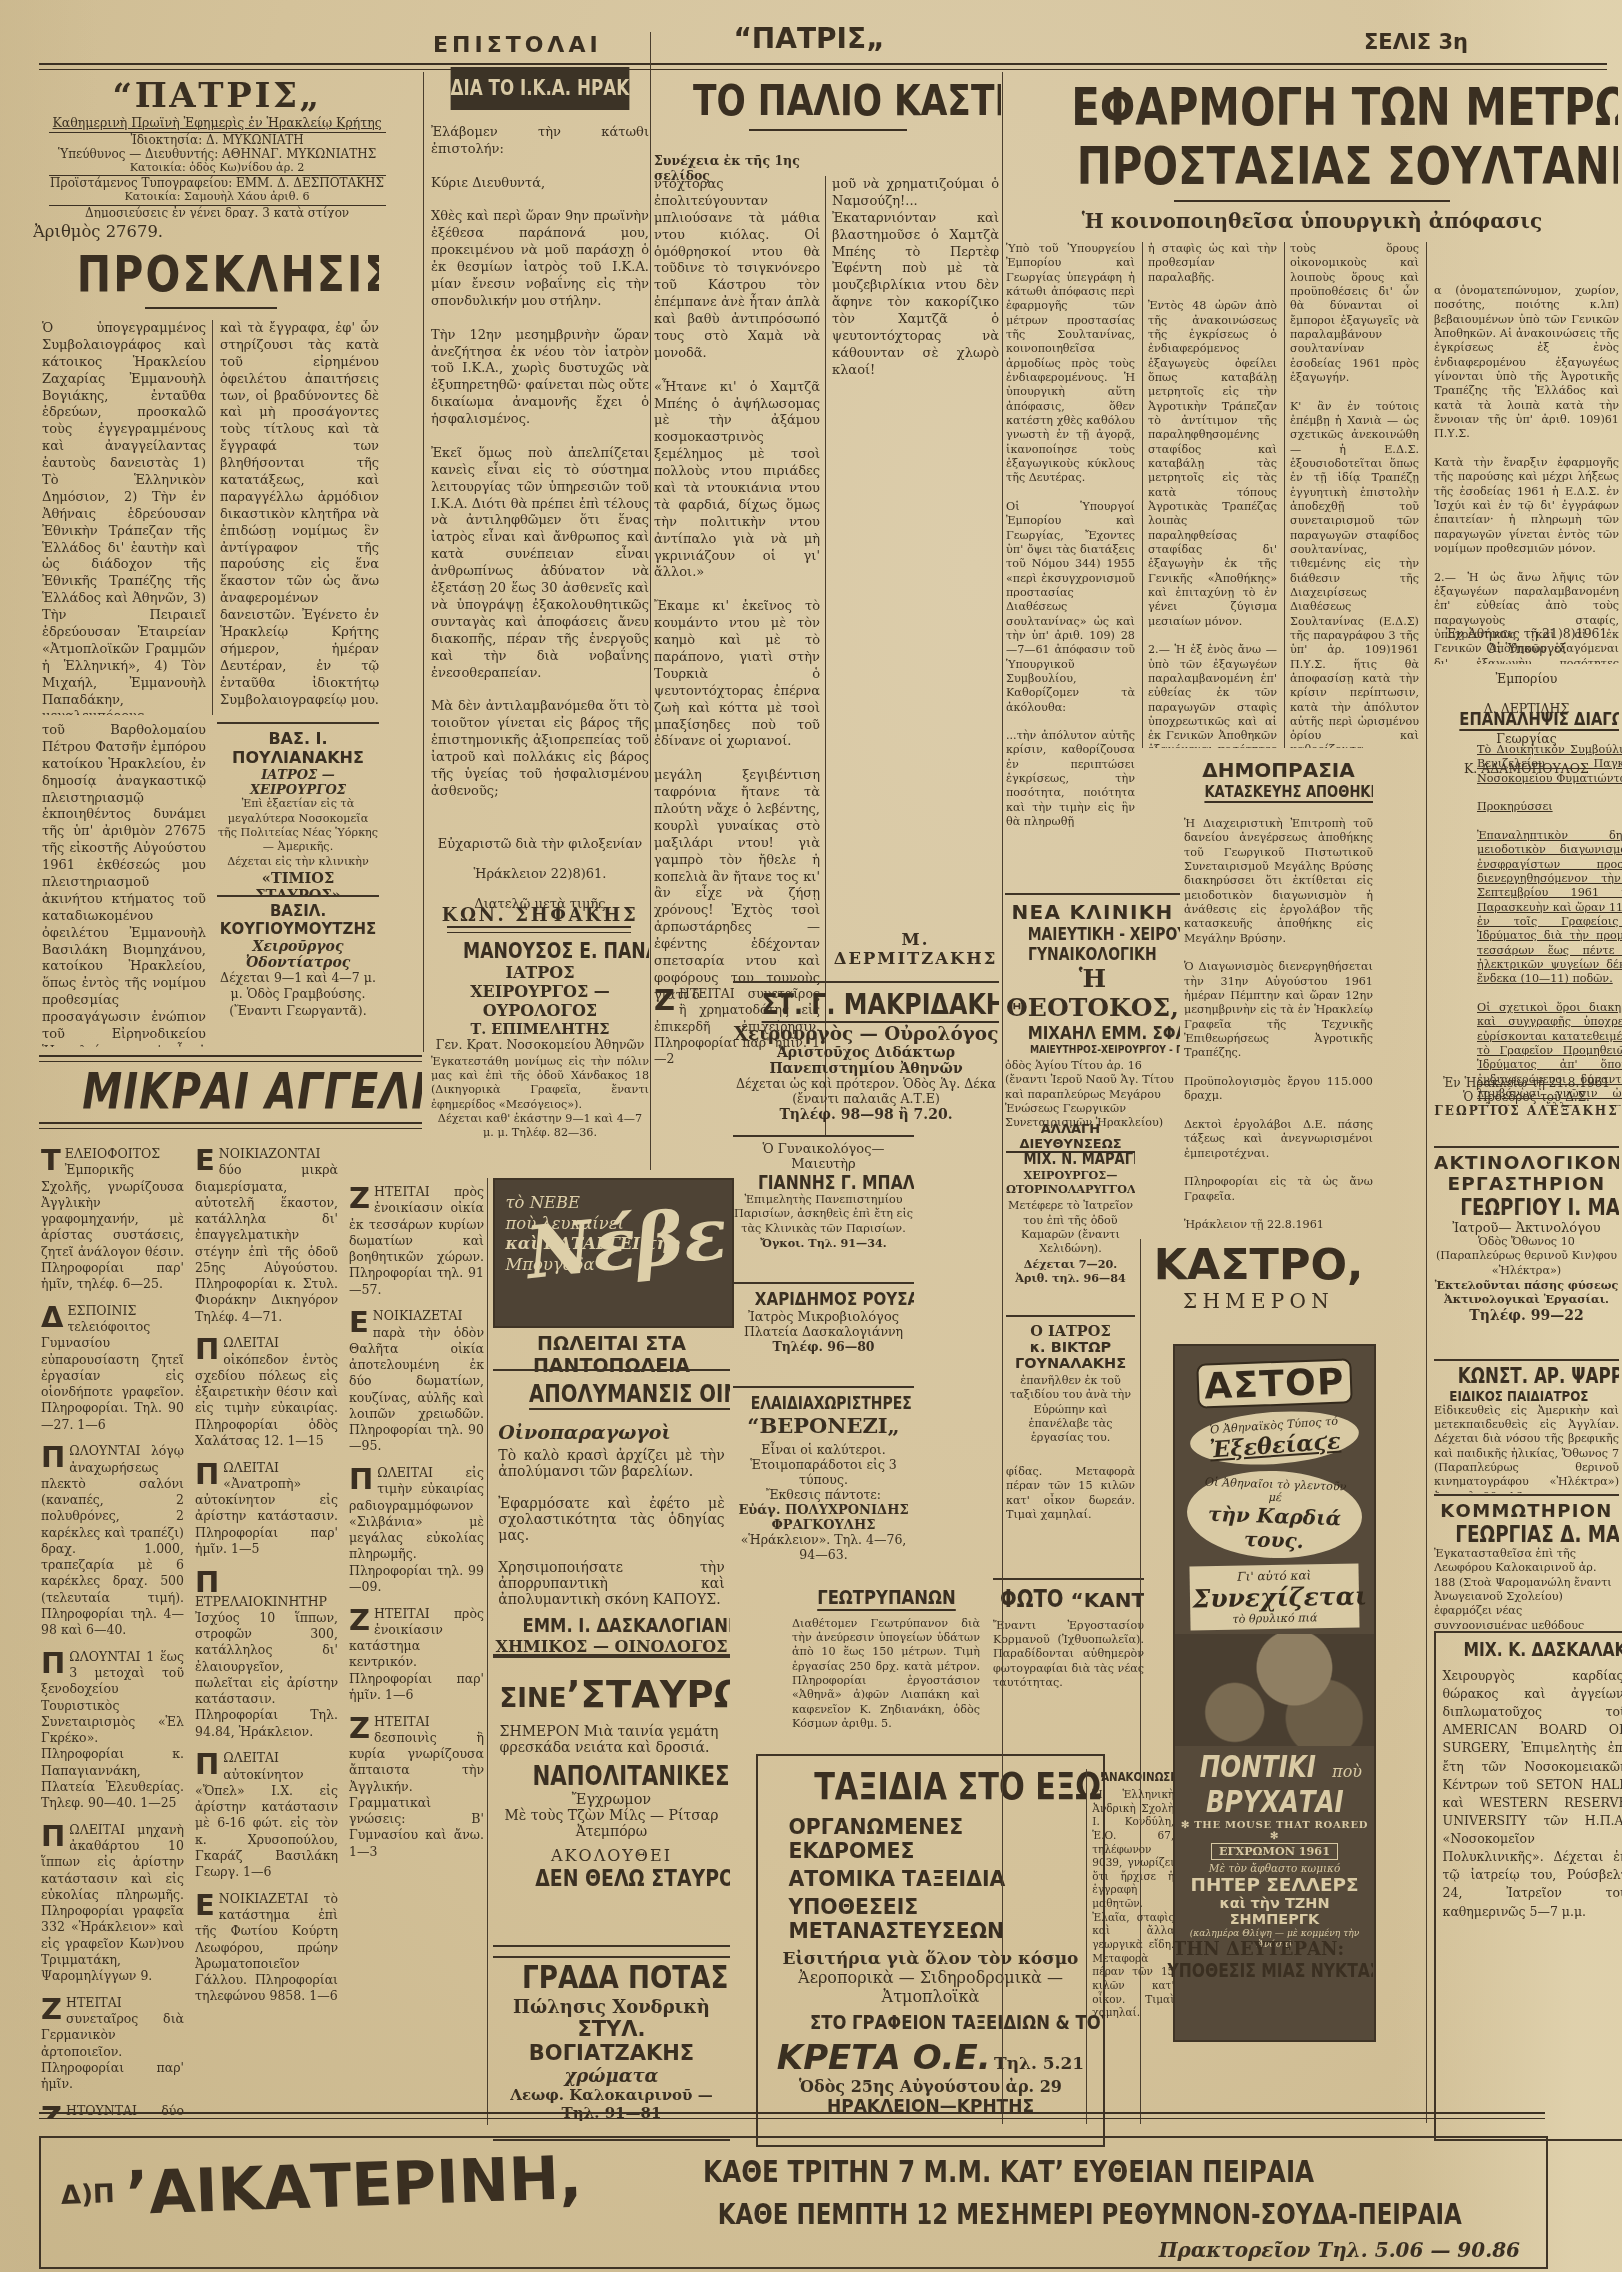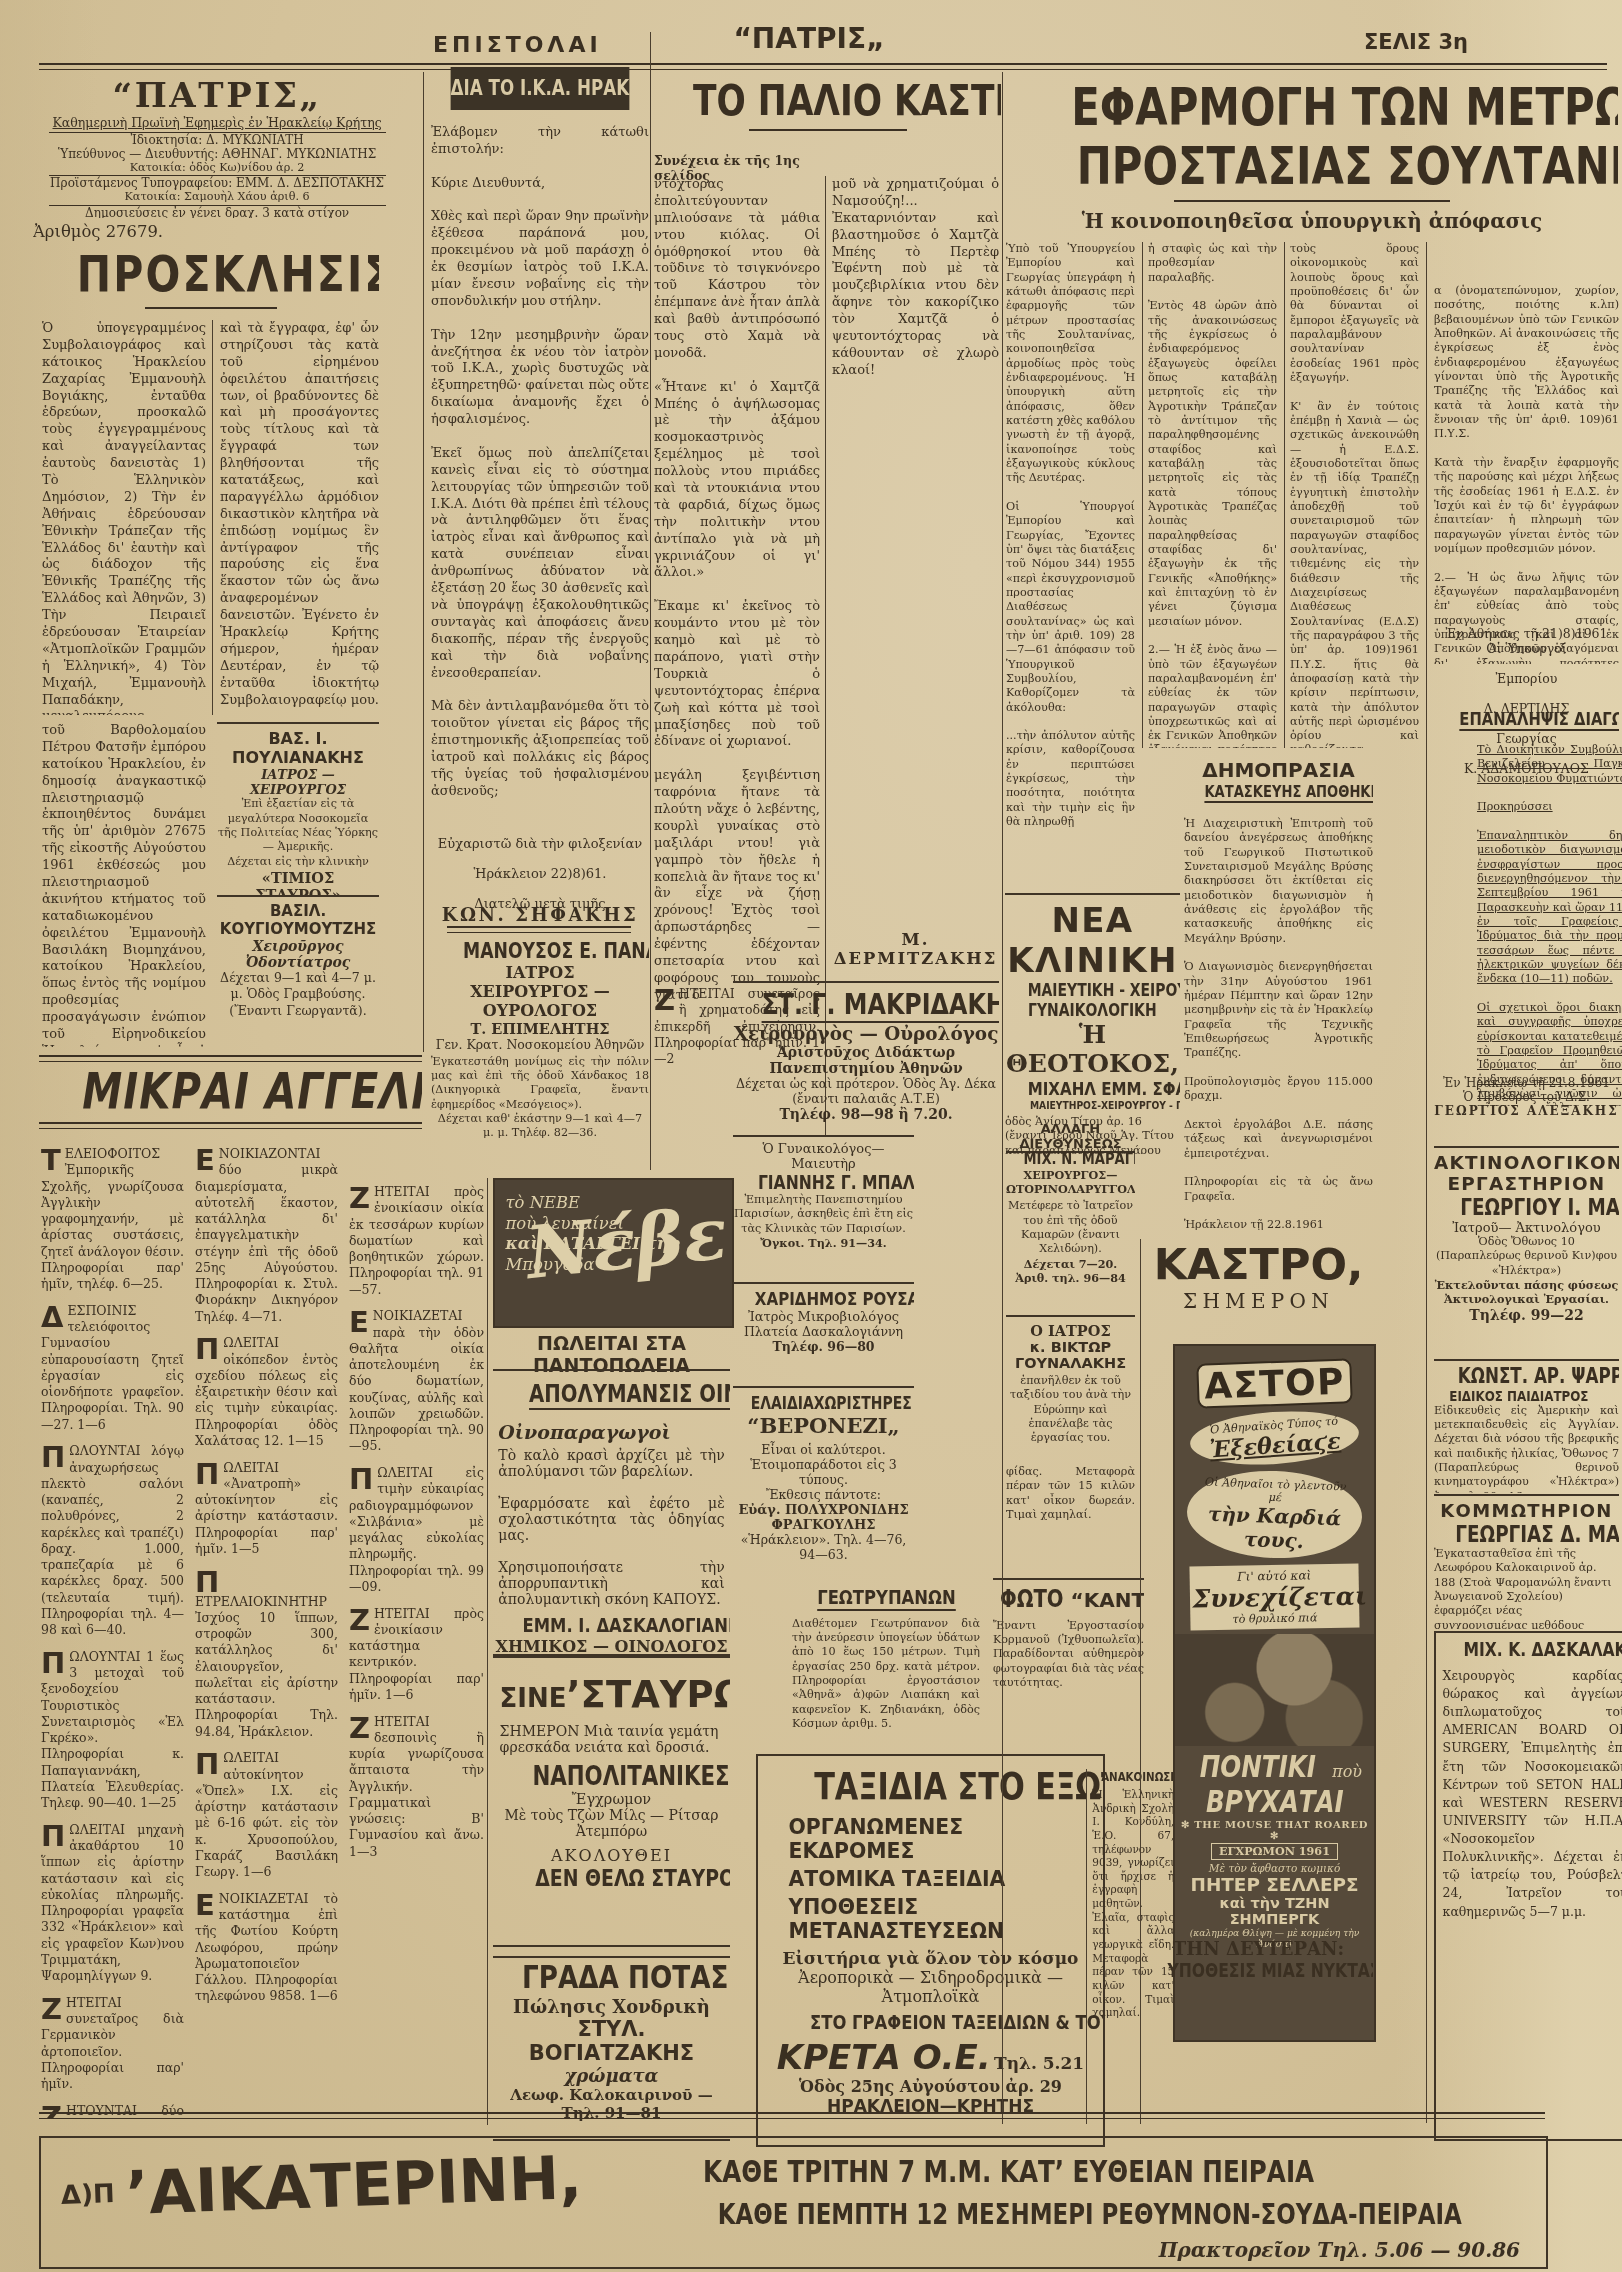--- a/index.html
+++ b/index.html
@@ -325,21 +325,21 @@
 Ἐμπορίου
 
 Λ. ΔΕΡΤΙΛΗΣ
 
 Γεωργίας
 
 Κ. ΑΔΑΜΟΠΟΥΛΟΣ</div>
   </div>
 
   <section class="blk ctr" style="left:1005px;top:893px;width:175px;height:254px;border-top:2px solid #3f3426;padding-top:5.3px;">
-    <div class="b sans" style="font-size:34px;letter-spacing:1.3px;">ΝΕΑ ΚΛΙΝΙΚΗ</div>
+    <div class="b sans" style="font-size:20px;letter-spacing:1.3px;">ΝΕΑ ΚΛΙΝΙΚΗ</div>
     <div class="b sans condensed" style="font-size:17px;">ΜΑΙΕΥΤΙΚΗ - ΧΕΙΡΟΥΡΓΙΚΗ</div>
     <div class="b sans condensed" style="font-size:17px;">ΓΥΝΑΙΚΟΛΟΓΙΚΗ</div>
     <div class="b" style="font-size:25px;">Ἡ ΘΕΟΤΟΚΟΣ,</div>
     <div class="b sans condensed" style="font-size:18.4px;">ΜΙΧΑΗΛ ΕΜΜ. ΣΦΑΚΑΚΗ</div>
     <div class="b sans condensed" style="font-size:11.2px;">ΜΑΙΕΥΤΗΡΟΣ-ΧΕΙΡΟΥΡΓΟΥ - ΓΥΝΑΙΚΟΛΟΓΟΥ</div>
     <div class="jtext tiny" style="margin-top:2.6px;text-align:left;">ὁδὸς Ἁγίου Τίτου ἀρ. 16 (ἔναντι Ἱεροῦ Ναοῦ Ἁγ. Τίτου καὶ παραπλεύρως Μεγάρου Ἑνώσεως Γεωργικῶν Συνεταιρισμῶν Ἡρακλείου)</div>
     
   </section>
 
   <div class="blk ctr" style="left:1184px;top:758px;width:189px;">

